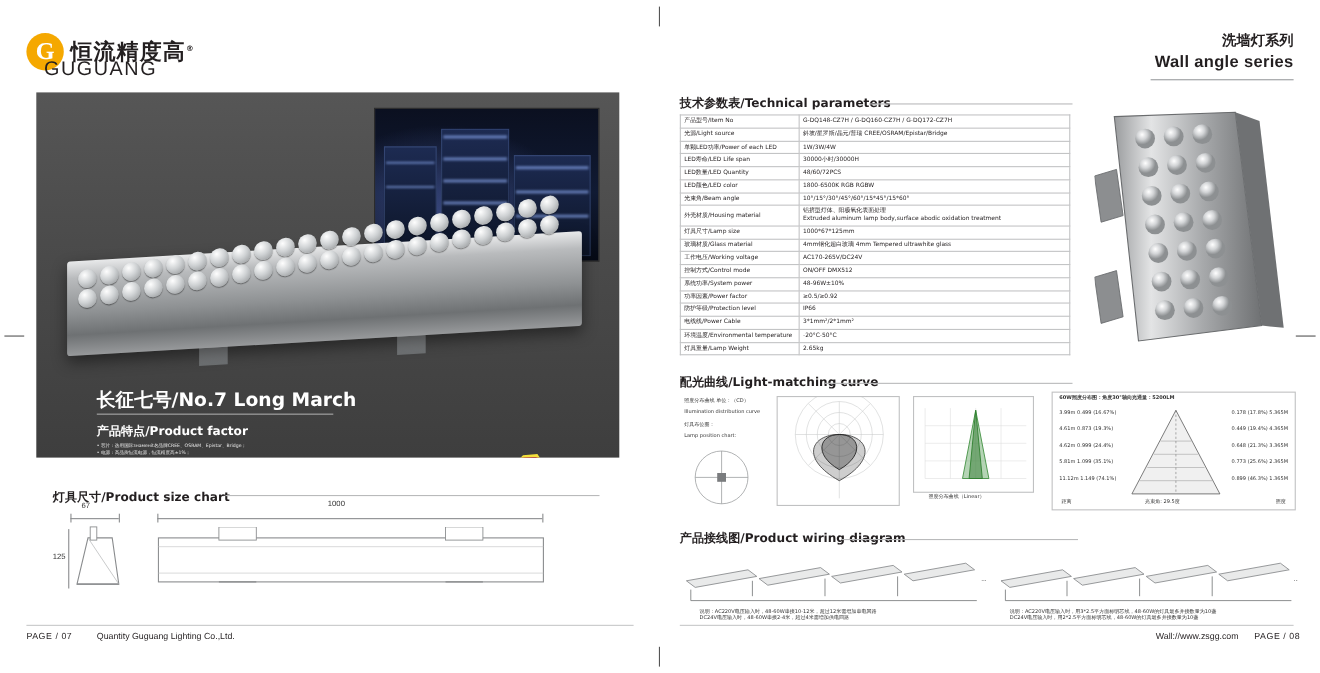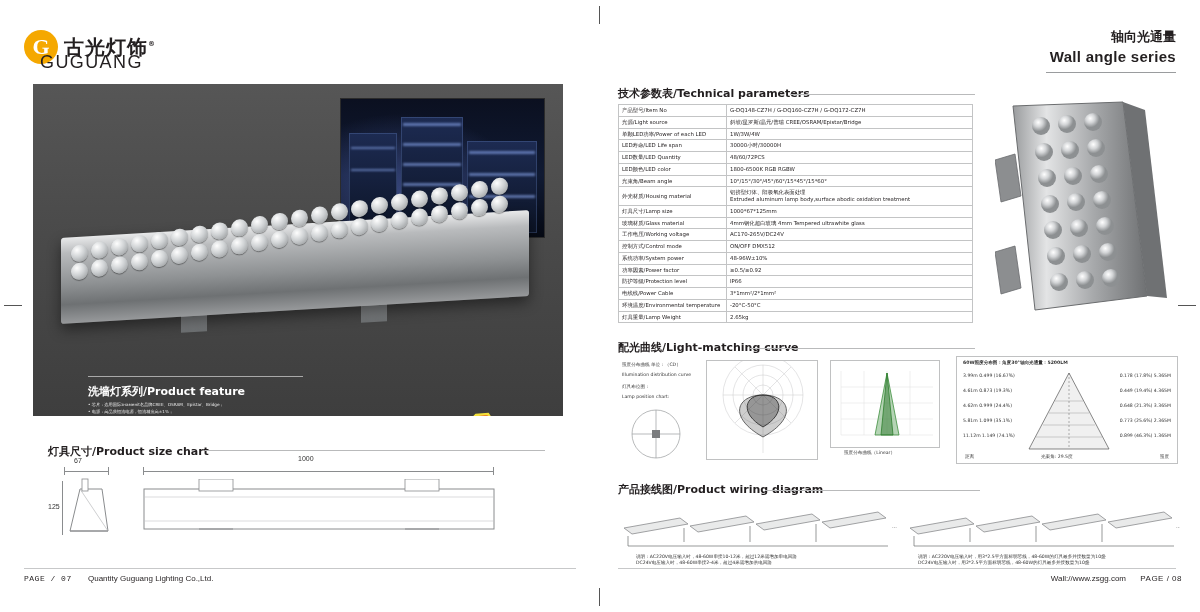--- a/index.html
+++ b/index.html
@@ -108,21 +108,21 @@
   }
 
   .sec-title { font-size:11px; font-weight:bold; color:#231f20; font-family:"DejaVu Sans", sans-serif; }
   .sec-rule { height:1px; background:#b9babb; }
 
   .size-chart { position:absolute; left:48px; top:445px; width:500px; height:110px; }
   .dim-line { position:absolute; background:#8a8c8e; }
   .dim-text { position:absolute; font-size:7px; color:#333; }
 
   .footer-rule { position:absolute; left:24px; top:568px; width:552px; height:1px; background:#c7c8c9; }
-  .page-no-l { position:absolute; left:24px; top:574px; font-size:8px; color:#231f20; letter-spacing:.5px;font-family:Liberation Mono, monospace; }
+  .page-no-l { position:absolute; left:24px; top:574px; font-size:8px; color:#231f20; letter-spacing:.5px; }
   .company { position:absolute; left:88px; top:574px; font-size:8px; color:#231f20; }
 
   
   .right { position:absolute; left:600px; top:0; width:600px; height:612px; }
 
   .series-cn { position:absolute; right:24px; top:28px; font-size:13px; font-weight:bold; font-family:"DejaVu Sans", sans-serif; }
   .series-en { position:absolute; right:24px; top:48px; font-size:15px; font-weight:bold; letter-spacing:.3px; }
   .series-rule { position:absolute; right:24px; top:72px; width:130px; height:1px; background:#9a9c9e; }
 
   .tp-title { position:absolute; left:18px; top:86px; }
@@ -162,21 +162,21 @@
   <div class="crop v" style="left:599px; top:6px;"></div>
   <div class="crop v" style="left:599px; top:588px;"></div>
   <div class="crop h" style="left:4px; top:305px;"></div>
   <div class="crop h" style="left:1178px; top:305px;"></div>
 
   <div class="left">
 
     <div class="logo-wrap">
       <div class="logo-mark">G</div>
       <div class="logo-cn">
-        <span>古光灯饰</span><span class="logo-reg">®</span>
+        <span>恒流精度高</span><span class="logo-reg">®</span>
       </div>
     </div>
     <div class="logo-en">GUGUANG</div>
 
     <div class="hero">
 
       <div class="hero-photo">
         <div class="bld" style="left:8px; top:34px; width:48px; height:100px;"></div>
         <div class="bld" style="left:60px; top:18px; width:62px; height:116px;"></div>
         <div class="bld" style="left:126px; top:42px; width:70px; height:92px;"></div>
@@ -236,22 +236,23 @@
           <div class="led" style="left:370px; top:30px;"></div>
           <div class="led" style="left:390px; top:10px;"></div>
           <div class="led" style="left:390px; top:28px;"></div>
           <div class="led" style="left:410px; top:8px;"></div>
           <div class="led" style="left:410px; top:26px;"></div>
           <div class="led" style="left:430px; top:6px;"></div>
           <div class="led" style="left:430px; top:24px;"></div>
         </div>
       </div>
 
+      <div class="title-cn">长征七号/No.7 Long March</div>
       <div class="title-sep"></div>
-      <div class="feature-h">洗墙灯系列/Product feature</div>
+      <div class="feature-h">产品特点/Product factor</div>
       <div class="feature-list" style="white-space:pre-line;">• 芯片：选用国际знаменit名品牌CREE、OSRAM、Epistar、Bridge；
 • 电源：高品质恒流电源，恒流精度高±1%；
 • 灯体：采用AL6063高导热铝合金型材挤压成型，阳极氧化表面处理。
 • 镜面：压铸成型，采用静电喷涂处理。
 • 玻璃：高透水面钢化玻璃。
 • 防水：采用高密度硅胶防水设计，防护等级高达IP66。
 • 透镜：专业光学透镜，透光率高达93%。
 • 产品使用范围：建筑外墙、桥梁等有泛照明光源需要的场所照明使用。</div>
 
       <div class="badge">
@@ -298,21 +299,21 @@
       </svg>
     </div>
 
     <div class="footer-rule"></div>
     <div class="page-no-l">PAGE / 07</div>
     <div class="company">Quantity Guguang Lighting Co.,Ltd.</div>
   </div>
 
   <div class="right">
 
-    <div class="series-cn">轴向光通量</div>
+    <div class="series-cn">洗墙灯系列</div>
     <div class="series-en">Wall angle series</div>
     <div class="series-rule"></div>
 
     <div class="sec-title tp-title">技术参数表/Technical parameters</div>
     <div class="tp-rule"></div>
 
     <table class="spec">
       <tbody>
           <tr>
             <td class="k">产品型号/Item No</td>

